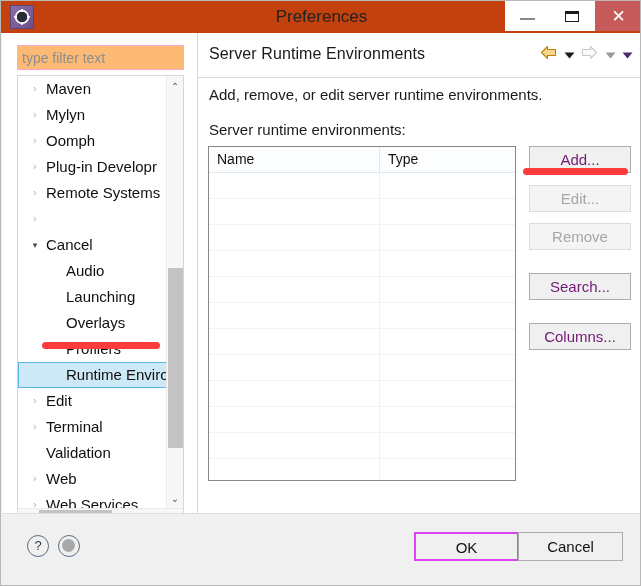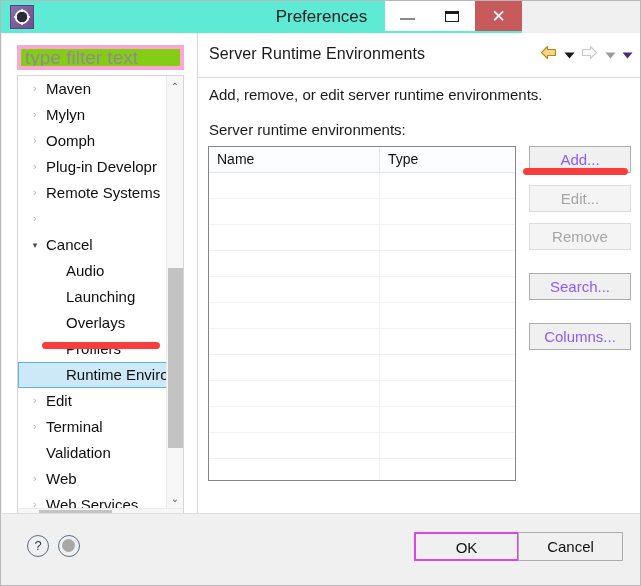--- a/index.html
+++ b/index.html
@@ -18,22 +18,22 @@
     overflow: hidden;
     background: #f0f0f0;
     border: 1px solid #b8b8b8;
     box-sizing: border-box;
   }
 
   
   .titlebar {
     position: absolute;
     left: 0; top: 0;
-    width: 521px; height: 32px;
-    background: #5eead4;
+    width: 641px; height: 32px;
+    background: #c2410c;
     box-sizing: border-box;
   }
   .app-icon {
     position: absolute;
     left: 9px; top: 4px;
     width: 24px; height: 24px;
     background: linear-gradient(135deg,#8b6fa8 0%, #6d4f8c 100%);
     border: 1px solid #5d4379;
     box-sizing: border-box;
   }
@@ -100,25 +100,25 @@
     width: 639px;
     height: 480px;
     background: #ffffff;
   }
 
   
   .filter-input {
     position: absolute;
     left: 15px; top: 12px;
     width: 167px; height: 25px;
-    border: 4px solid #f9a8d4;
-    box-sizing: border-box;
-    background: #84cc16;
+    border: 1px solid #f9a8d4;
+    box-sizing: border-box;
+    background: #fdba74;
     font-family: "Liberation Sans", sans-serif;
-    font-size: 19px;
+    font-size: 14px;
     color: #111111;
     padding: 0 4px;
     outline: none;
   }
   .filter-input::placeholder { color: #8d8d8d; opacity: 1; }
 
   .tree-box {
     position: absolute;
     left: 15px; top: 42px;
     width: 167px; height: 451px;
@@ -319,21 +319,21 @@
   }
 
   
   .btn {
     position: absolute;
     width: 102px;
     height: 27px;
     line-height: 25px;
     text-align: center;
     font-size: 15px;
-    color: #8b5cf6;
+    color: #701a75;
     background: #f0f0f0;
     border: 1px solid #adadad;
     box-sizing: border-box;
     font-family: "Liberation Sans", sans-serif;
   }
   .btn.disabled {
     color: #a6a6a6;
     border-color: #dcdcdc;
     background: #f4f4f4;
   }

